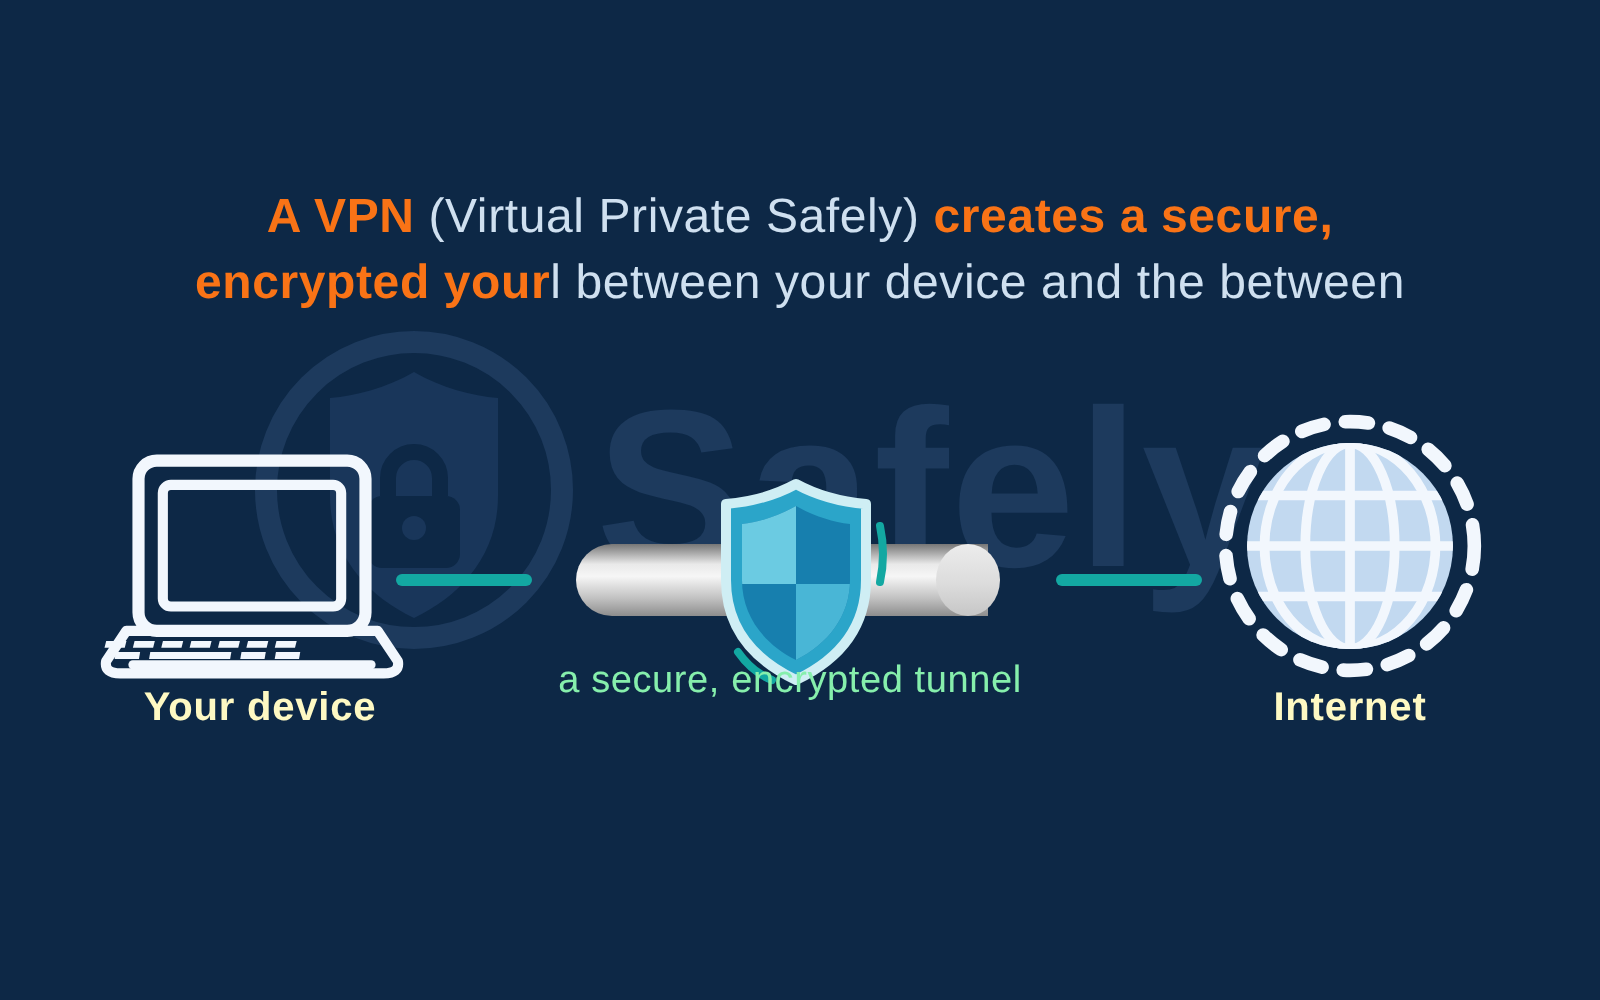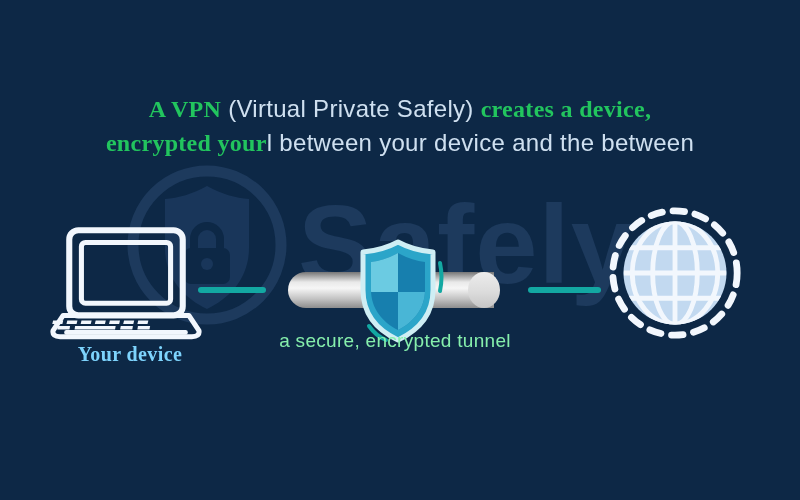--- a/index.html
+++ b/index.html
@@ -14,25 +14,25 @@
   .wm-logo{flex:0 0 auto;}
   .wm-text{
     font-size:112px;font-weight:bold;color:#1d3a5d;letter-spacing:1px;
     line-height:178px;margin-left:2px;
   }
   
   .title{
     position:absolute;top:92px;left:0;width:800px;text-align:center;
     font-size:24px;line-height:33px;color:#cfe0f0;letter-spacing:.3px;
   }
-  .title .b{font-weight:bold;color:#22c55e;font-family:Liberation Serif, serif;}
+  .title .b{font-weight:bold;color:#f97316;}
   
   .node-label{
     position:absolute;text-align:center;font-weight:bold;font-size:20px;
-    color:#7dd3fc;letter-spacing:.4px;font-family:Liberation Serif, serif;
+    color:#fef9c3;letter-spacing:.4px;
   }
   .device-label{left:40px;top:343px;width:180px;}
   .internet-label{left:605px;top:343px;width:140px;}
   .tunnel-label{
     position:absolute;left:240px;top:330px;width:310px;text-align:center;
     font-size:19px;color:#86efac;letter-spacing:.3px;
   }
   .laptop{position:absolute;left:50px;top:227px;}
   .globe{position:absolute;left:607px;top:205px;}
   .shield{position:absolute;left:342px;top:238px;}
@@ -63,21 +63,21 @@
       <circle cx="89" cy="89" r="74" fill="none" stroke="#1d3a5d" stroke-width="11"></circle>
       <path d="M89,30 C103,38 118,42 131,43 L131,92 C131,122 112,142 89,153 C66,142 47,122 47,92 L47,43 C60,42 75,38 89,30 Z" fill="#19365a"></path>
       <path d="M76,92 v-9 a13,13 0 0 1 26,0 v9" stroke="#0d2846" stroke-width="8" fill="none"></path>
       <rect x="66" y="92" width="46" height="36" rx="7" fill="#0d2846"></rect>
       <circle cx="89" cy="108" r="6" fill="#19365a"></circle>
     </svg>
     <span class="wm-text">Safely</span>
   </div>
 
   <div class="title">
-    <div><span class="b">A VPN</span><span> (Virtual Private Safely) </span><span class="b">creates a device,</span></div>
+    <div><span class="b">A VPN</span><span> (Virtual Private Safely) </span><span class="b">creates a secure,</span></div>
     <div><span class="b">encrypted your</span><span>l between your device and the between</span></div>
   </div>
 
   <svg class="laptop" width="152" height="114" viewBox="0 0 150 112">
     <rect x="19" y="3" width="112" height="84" rx="9" fill="none" stroke="#f2f7fd" stroke-width="6"></rect>
     <rect x="31" y="15" width="88" height="60" rx="4" fill="none" stroke="#f2f7fd" stroke-width="5"></rect>
     <path d="M13,87 L137,87 L147,102 Q148,108 140,108 L10,108 Q2,108 3,102 Z" fill="none" stroke="#f2f7fd" stroke-width="5" stroke-linejoin="round"></path>
     <g fill="#f2f7fd">
       <rect x="26" y="92" width="10" height="3.4" transform="skewX(-14)"></rect>
       <rect x="40" y="92" width="10" height="3.4" transform="skewX(-14)"></rect>
@@ -130,14 +130,15 @@
     <circle cx="70" cy="70" r="53" fill="#c2d9f0"></circle>
     <g stroke="#f2f7fd" stroke-width="5" fill="none" clip-path="url(#globeClip)">
       <ellipse cx="70" cy="70" rx="23" ry="53"></ellipse>
       <ellipse cx="70" cy="70" rx="44" ry="53"></ellipse>
       <line x1="70" y1="17" x2="70" y2="123"></line>
       <line x1="17" y1="44" x2="123" y2="44"></line>
       <line x1="17" y1="70" x2="123" y2="70"></line>
       <line x1="17" y1="96" x2="123" y2="96"></line>
     </g>
   </svg>
+  <div class="node-label internet-label">Internet</div>
 
 </div>
 
 </body></html>

